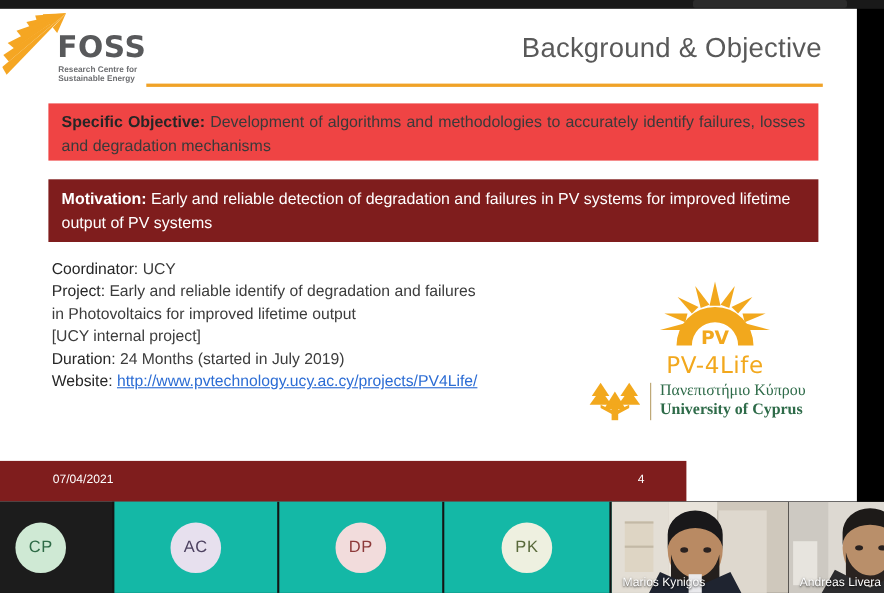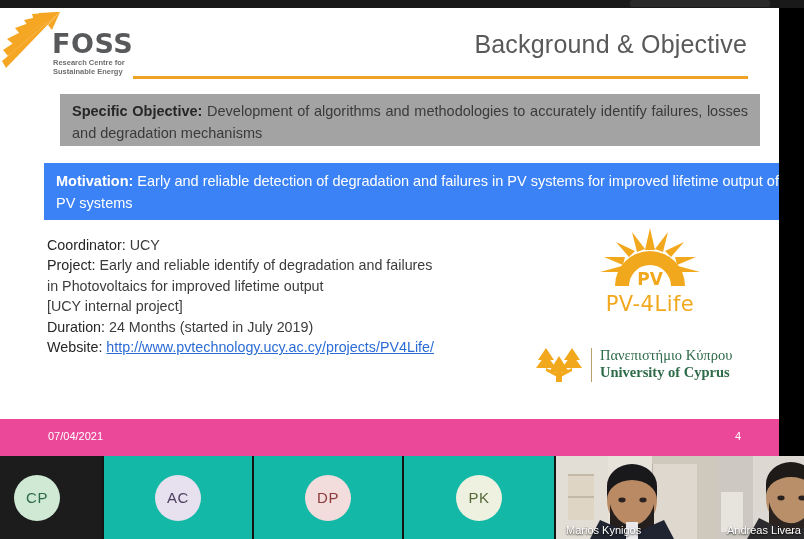--- a/index.html
+++ b/index.html
@@ -50,55 +50,55 @@
     font-size: 25px; color: #595959; font-weight: 400;
     letter-spacing: 0.2px;
   }
   .title-rule {
     position: absolute; left: 133px; top: 68px; width: 615px; height: 3px;
     background: #f0a227;
   }
 
   
   .objective-box {
-    position: absolute; left: 60px; top: 86px; width: 700px; height: 52px;
-    background: #a3a3a3;
+    position: absolute; left: 44px; top: 86px; width: 700px; height: 52px;
+    background: #ef4444;
     padding: 6px 12px 0 12px;
   }
   .objective-text {
     font-family: "Liberation Sans", sans-serif;
     font-size: 14.5px; color: #3a3a3a; line-height: 1.55;
     text-align: justify; text-justify: inter-word;
   }
   .objective-text b { font-weight: 700; color: #262626; }
 
   .motivation-box {
-    position: absolute; left: 44px; top: 155px; width: 760px; height: 57px;
-    background: #3b82f6;
+    position: absolute; left: 44px; top: 155px; width: 700px; height: 57px;
+    background: #7f1d1d;
     padding: 7px 12px 0 12px;
   }
   .motivation-text {
     font-family: "Liberation Sans", sans-serif;
     font-size: 14.5px; color: #ffffff; line-height: 1.55;
   }
   .motivation-text b { font-weight: 700; }
 
   
   .details {
     position: absolute; left: 47px; top: 227px; width: 500px;
     font-family: "Liberation Sans", sans-serif;
     font-size: 14.3px; color: #3c3c3c; line-height: 1.43;
   }
   .details .lbl { font-weight: 400; color: #262626; }
   .details a {
     color: #2b6cd4; text-decoration: underline;
   }
 
   
-  .pv4life { position: absolute; left: 575px; top: 216px; width: 150px; height: 95px; }
+  .pv4life { position: absolute; left: 575px; top: 244px; width: 150px; height: 95px; }
   .pv4life-word {
     position: absolute; left: 0; top: 68px; width: 150px; text-align: center;
     font-family: "DejaVu Sans", sans-serif;
     font-size: 21px; font-weight: 400; color: #f2a81d; letter-spacing: 0.5px;
   }
   
   .ucy { position: absolute; left: 534px; top: 338px; width: 215px; height: 40px; }
   .ucy-tree { position: absolute; left: 0; top: 0; width: 52px; height: 38px; }
   .ucy-divider {
     position: absolute; left: 57px; top: 2px; width: 1px; height: 34px;
@@ -110,22 +110,22 @@
     font-size: 14.5px; color: #2e6b49; font-weight: 400; white-space: nowrap;
   }
   .ucy-en {
     position: absolute; left: 66px; top: 18px;
     font-family: "Liberation Serif", serif;
     font-size: 14.5px; color: #2e6b49; font-weight: 700; white-space: nowrap;
   }
 
   
   .slide-footer {
-    position: absolute; left: 0; top: 411px; width: 779px; height: 37px;
-    background: #ec4899;
+    position: absolute; left: 0; top: 411px; width: 624px; height: 37px;
+    background: #7f1d1d;
   }
   .footer-date {
     position: absolute; left: 48px; top: 11px;
     font-family: "Liberation Sans", sans-serif;
     font-size: 11px; color: #ffffff;
   }
   .footer-page {
     position: absolute; right: 38px; top: 11px;
     font-family: "Liberation Sans", sans-serif;
     font-size: 11px; color: #ffffff;

